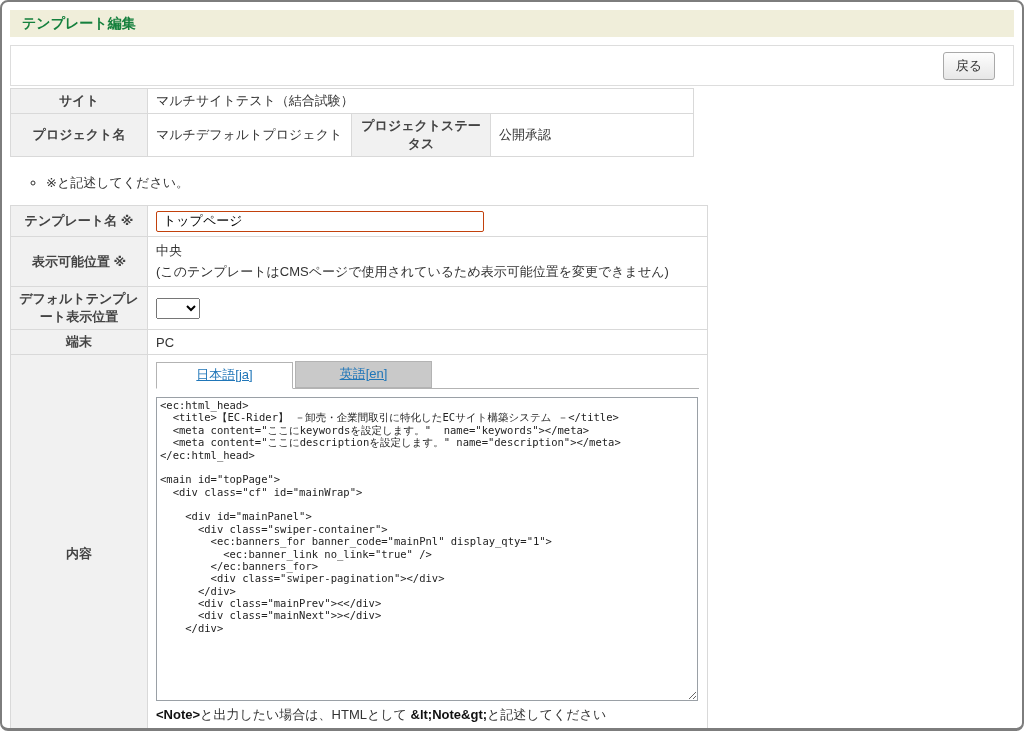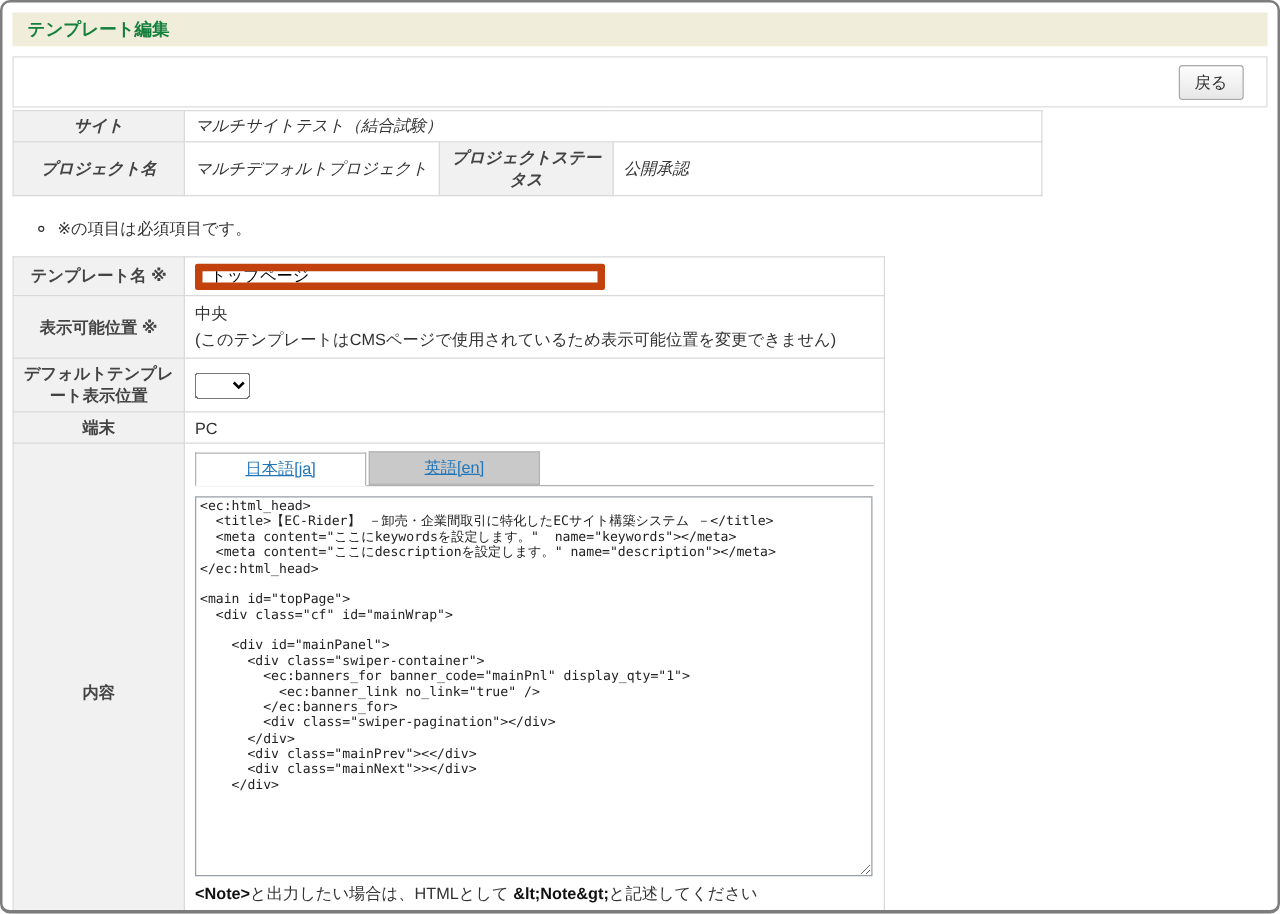--- a/index.html
+++ b/index.html
@@ -13,33 +13,33 @@
              justify-content:flex-end; padding:0 18px; }
 
   .btn { background:linear-gradient(#fdfdfd,#e7e7e7); border:1px solid #a9a9a9; border-radius:3px;
          font-size:13px; color:#333; padding:4px 12px; font-family:inherit; cursor:pointer; }
 
   table { border-collapse:collapse; font-size:13px; }
   th, td { border:1px solid #d9d9d9; }
   th { background:#f1f1f1; font-weight:bold; color:#444; text-align:center; padding:3px 4px; }
   td { background:#fff; padding:3px 8px; text-align:left; }
 
-  .info-table { width:824px; margin-top:2px;font-style:italic; }
+  .info-table { width:684px; margin-top:2px; }
   .info-table th, .info-table td { height:24px; }
 
   .note-list { margin:17px 0 13px 0; padding-left:36px; list-style:circle; font-size:13px; color:#333; }
 
   .form-table { width:698px; }
   .form-table th { width:137px; }
   .row-name   { height:31px; }
   .row-pos    { height:50px; }
   .row-defpos { height:38px; }
   .row-dev    { height:25px; }
 
-  .text-input { width:328px; height:21px; border:6px solid #c2410c; border-radius:2px;
+  .text-input { width:328px; height:21px; border:1px solid #c2410c; border-radius:2px;
                 padding:1px 6px; font-size:13px; font-family:inherit; }
   .small-select { width:44px; height:21px; font-size:12px; }
 
   .pos-note { margin-top:3px; }
 
   .content-cell { padding:4px 8px 6px 8px; vertical-align:top; }
   .tabs { display:flex; align-items:flex-end; border-bottom:1px solid #b3b3b3; margin-top:2px; }
   .tab { width:137px; text-align:center; padding:3px 0 4px 0; font-size:13px;
          border:1px solid #b3b3b3; cursor:pointer; }
   .tab-link { color:#2076b8; text-decoration:underline;margin-top:47px; }
@@ -86,21 +86,21 @@
     <tr>
       <th>プロジェクト名</th>
       <td>マルチデフォルトプロジェクト</td>
       <th>プロジェクトステータス</th>
       <td>公開承認</td>
     </tr>
   </tbody>
     </table>
 
   <ul class="note-list">
-    <li>※の項目は必須項目です。</li>
+    <li>※と記述してください。</li>
   </ul>
 
   <table class="form-table">
     <tbody>
         <tr class="row-name">
       <th>テンプレート名 ※</th>
       <td>
         <input type="text" class="text-input" value="トップページ" style="">
       </td>
     </tr>

